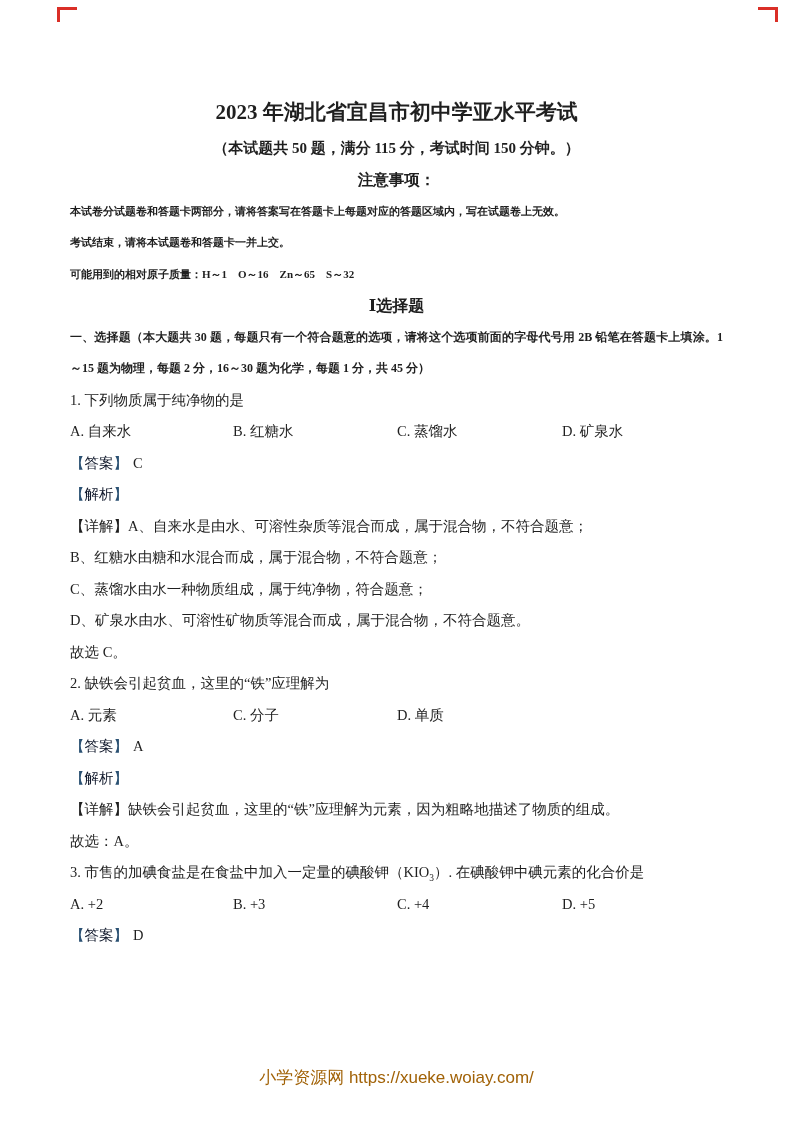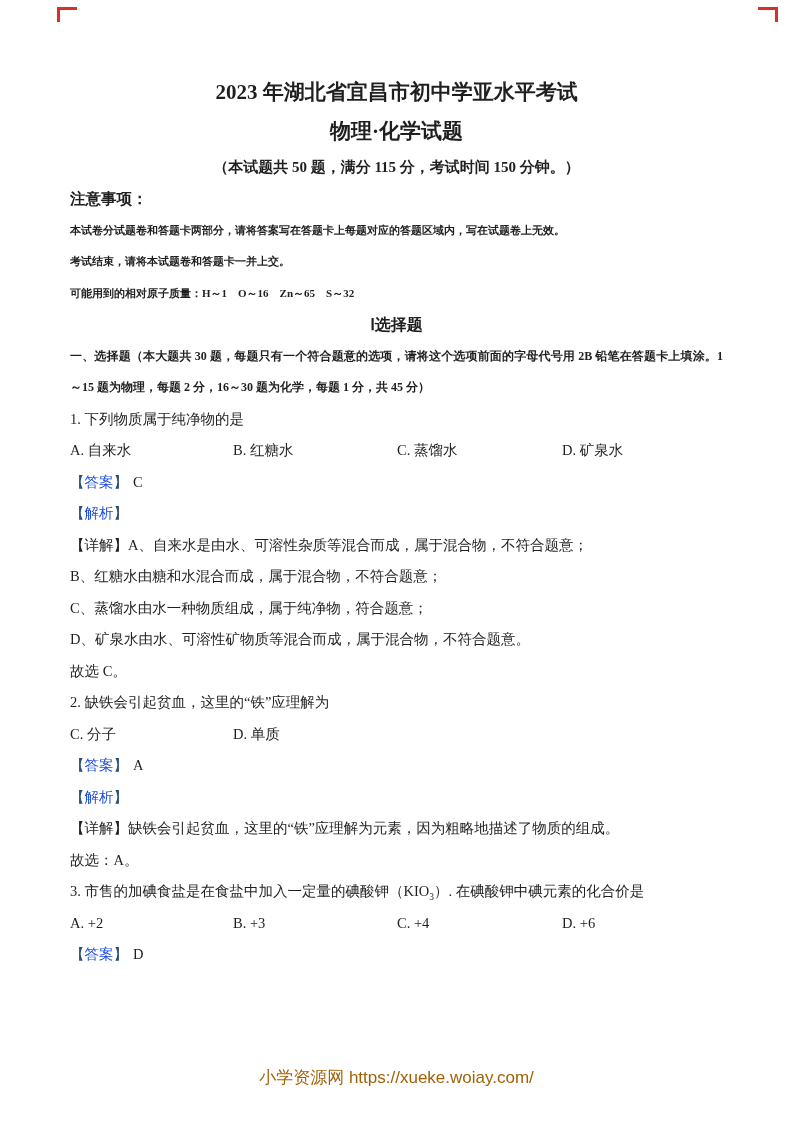--- a/index.html
+++ b/index.html
@@ -5,21 +5,21 @@
   html, body { margin: 0; padding: 0; background: #ffffff; }
   .page {
     position: relative;
     width: 793px;
     height: 1122px;
     background: #ffffff;
     overflow: hidden;
     font-family: "Liberation Serif", "DejaVu Serif", serif;
     color: #1f1f1f;
   }
-  .content { padding: 80px 70px 0 70px; font-family: Liberation Serif, serif; }
+  .content { padding: 100px 70px 0 70px; }
 
   .doc-title {
     text-align: center;
     font-size: 21px;
     font-weight: bold;
     line-height: 24px;
   }
   .doc-subtitle {
     text-align: center;
     font-size: 21px;
@@ -33,20 +33,21 @@
     font-weight: bold;
     line-height: 22px;
     margin-top: 13px;
   }
 
   .notice-heading {
     font-size: 15.5px;
     font-weight: bold;
     line-height: 31.5px;
     margin-top: 5px;
+    text-align: center;
   }
   .notice-p {
     font-size: 11px;
     font-weight: bold;
     line-height: 31.5px;
     margin: 0;
     text-align: justify;
   }
 
   .section-heading {
@@ -68,21 +69,21 @@
     line-height: 31.5px;
   }
   .options {
     display: grid;
     grid-template-columns: 163px 164px 165px auto;
     font-size: 14.5px;
     line-height: 31.5px;
   }
 
   .ans-bracket { color: #2b5173; }
-  .ans-word    { color: #1d4ed8; }
+  .ans-word    { color: #0f172a; }
   .ans-letter  { margin-left: 5px; color: #1f1f1f; }
 
   sub.chem { font-size: 0.65em; line-height: 0; }
 
   .crop-mark {
     position: absolute;
     width: 17px;
     height: 12px;
   }
   .crop-left  { left: 57px;  top: 7px; border-left: 3px solid #da2f27; border-top: 3px solid #da2f27; }
@@ -102,21 +103,20 @@
 <body>
 
 <div class="page">
 
   <div class="crop-mark crop-left"></div>
   <div class="crop-mark crop-right"></div>
 
   <div class="content">
 
     <div class="doc-title">2023 年湖北省宜昌市初中学亚水平考试</div>
-    <div class="doc-subtitle">物理·化学试题</div>
     <div class="doc-meta">（本试题共 50 题，满分 115 分，考试时间 150 分钟。）</div>
 
     <div class="notice-heading">注意事项：</div>
     <p class="notice-p">本试卷分试题卷和答题卡两部分，请将答案写在答题卡上每题对应的答题区域内，写在试题卷上无效。</p>
     <p class="notice-p">考试结束，请将本试题卷和答题卡一并上交。</p>
     <p class="notice-p">可能用到的相对原子质量：H～1　O～16　Zn～65　S～32</p>
 
     <div class="section-heading">Ⅰ选择题</div>
     <p class="section-intro">一、选择题（本大题共 30 题，每题只有一个符合题意的选项，请将这个选项前面的字母代号用 2B 铅笔在答题卡上填涂。1～15 题为物理，每题 2 分，16～30 题为化学，每题 1 分，共 45 分）</p>
 
@@ -133,36 +133,37 @@
       <div class="q-line">【详解】A、自来水是由水、可溶性杂质等混合而成，属于混合物，不符合题意；</div>
       <div class="q-line">B、红糖水由糖和水混合而成，属于混合物，不符合题意；</div>
       <div class="q-line">C、蒸馏水由水一种物质组成，属于纯净物，符合题意；</div>
       <div class="q-line">D、矿泉水由水、可溶性矿物质等混合而成，属于混合物，不符合题意。</div>
       <div class="q-line">故选 C。</div>
     </div>
 
     <div>
       <div class="q-line">2. 缺铁会引起贫血，这里的“铁”应理解为</div>
       <div class="options">
+        <span>A. 元素</span>
         <span>C. 分子</span>
         <span>D. 单质</span>
       </div>
       <div class="q-line"><span class="ans-bracket">【</span><span class="ans-word">答案</span><span class="ans-bracket">】</span><span class="ans-letter">A</span></div>
       <div class="q-line"><span class="ans-bracket">【</span><span class="ans-word">解析</span><span class="ans-bracket">】</span></div>
       <div class="q-line">【详解】缺铁会引起贫血，这里的“铁”应理解为元素，因为粗略地描述了物质的组成。</div>
       <div class="q-line">故选：A。</div>
     </div>
 
     <div>
       <div class="q-line"><span>3. 市售的加碘食盐是在食盐中加入一定量的碘酸钾（KIO</span><sub class="chem">3</sub><span>）. 在碘酸钾中碘元素的化合价是</span></div>
       <div class="options">
         <span>A. +2</span>
         <span>B. +3</span>
         <span>C. +4</span>
-        <span>D. +6</span>
+        <span>D. +5</span>
       </div>
       <div class="q-line"><span class="ans-bracket">【</span><span class="ans-word">答案</span><span class="ans-bracket">】</span><span class="ans-letter">D</span></div>
     </div>
 
   </div>
 
   <div class="watermark">小学资源网 https://xueke.woiay.com/</div>
 
 </div>
 

